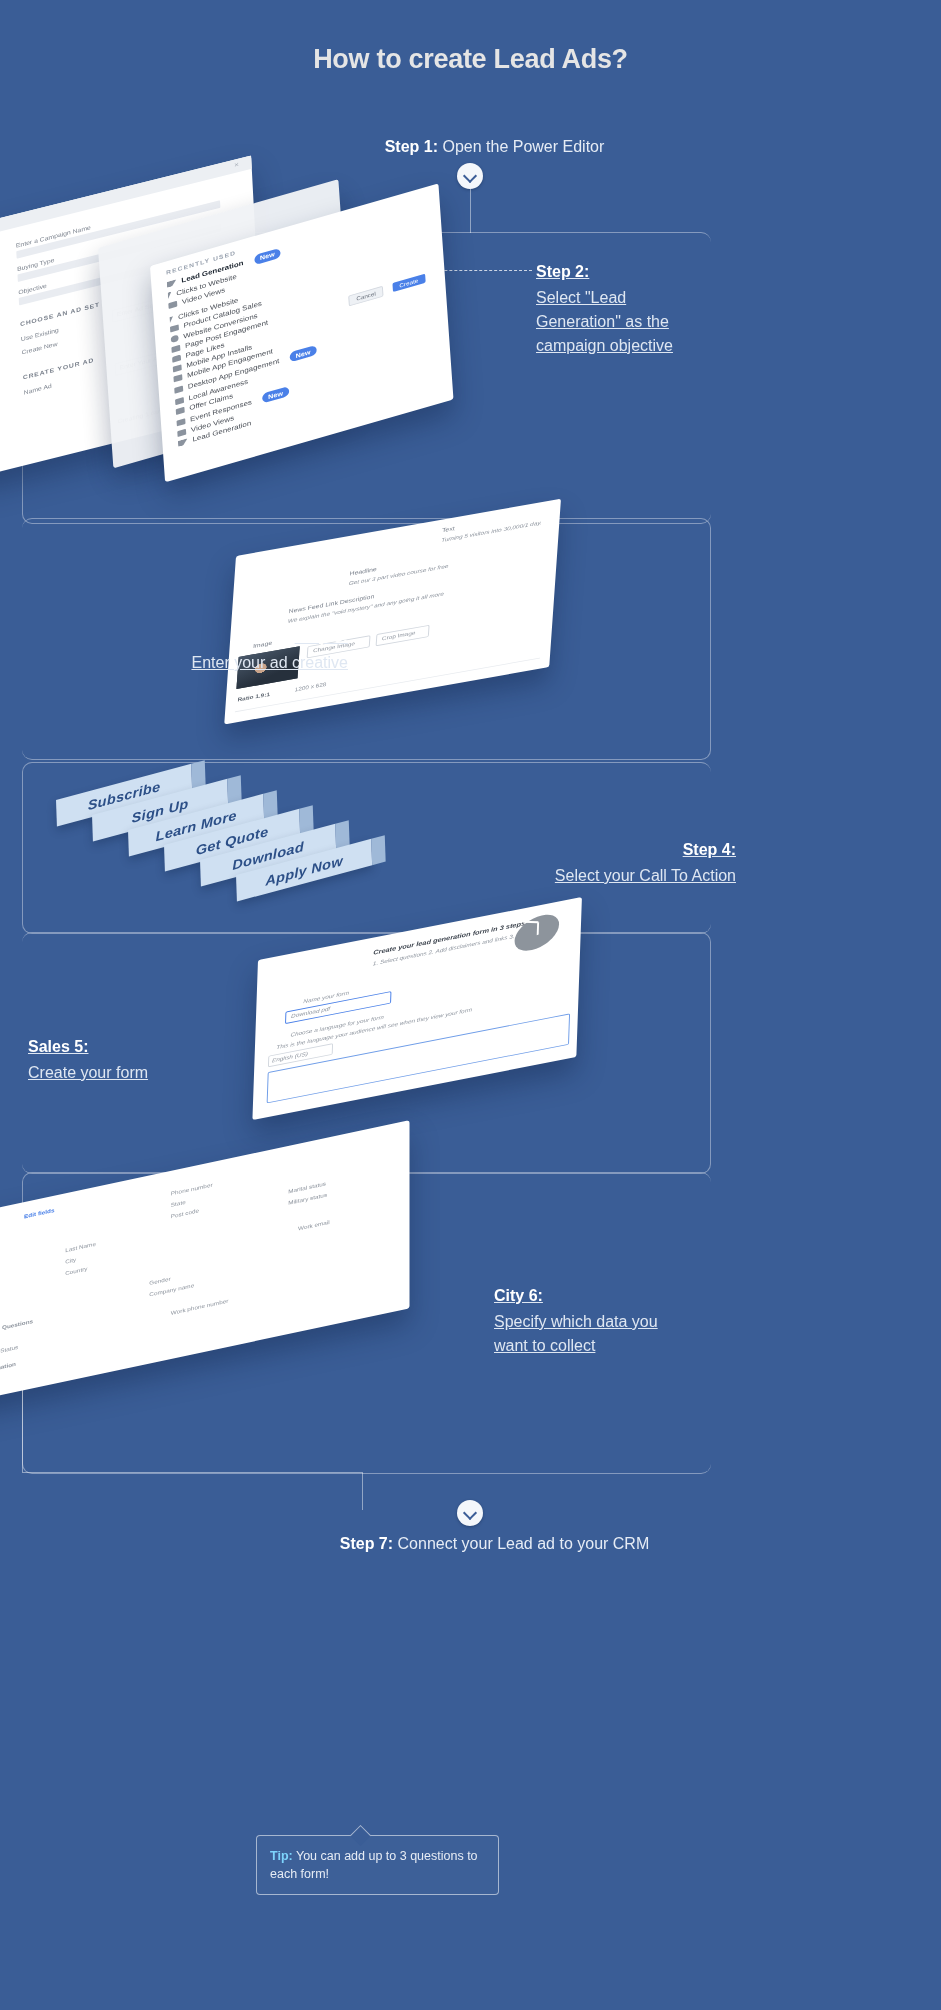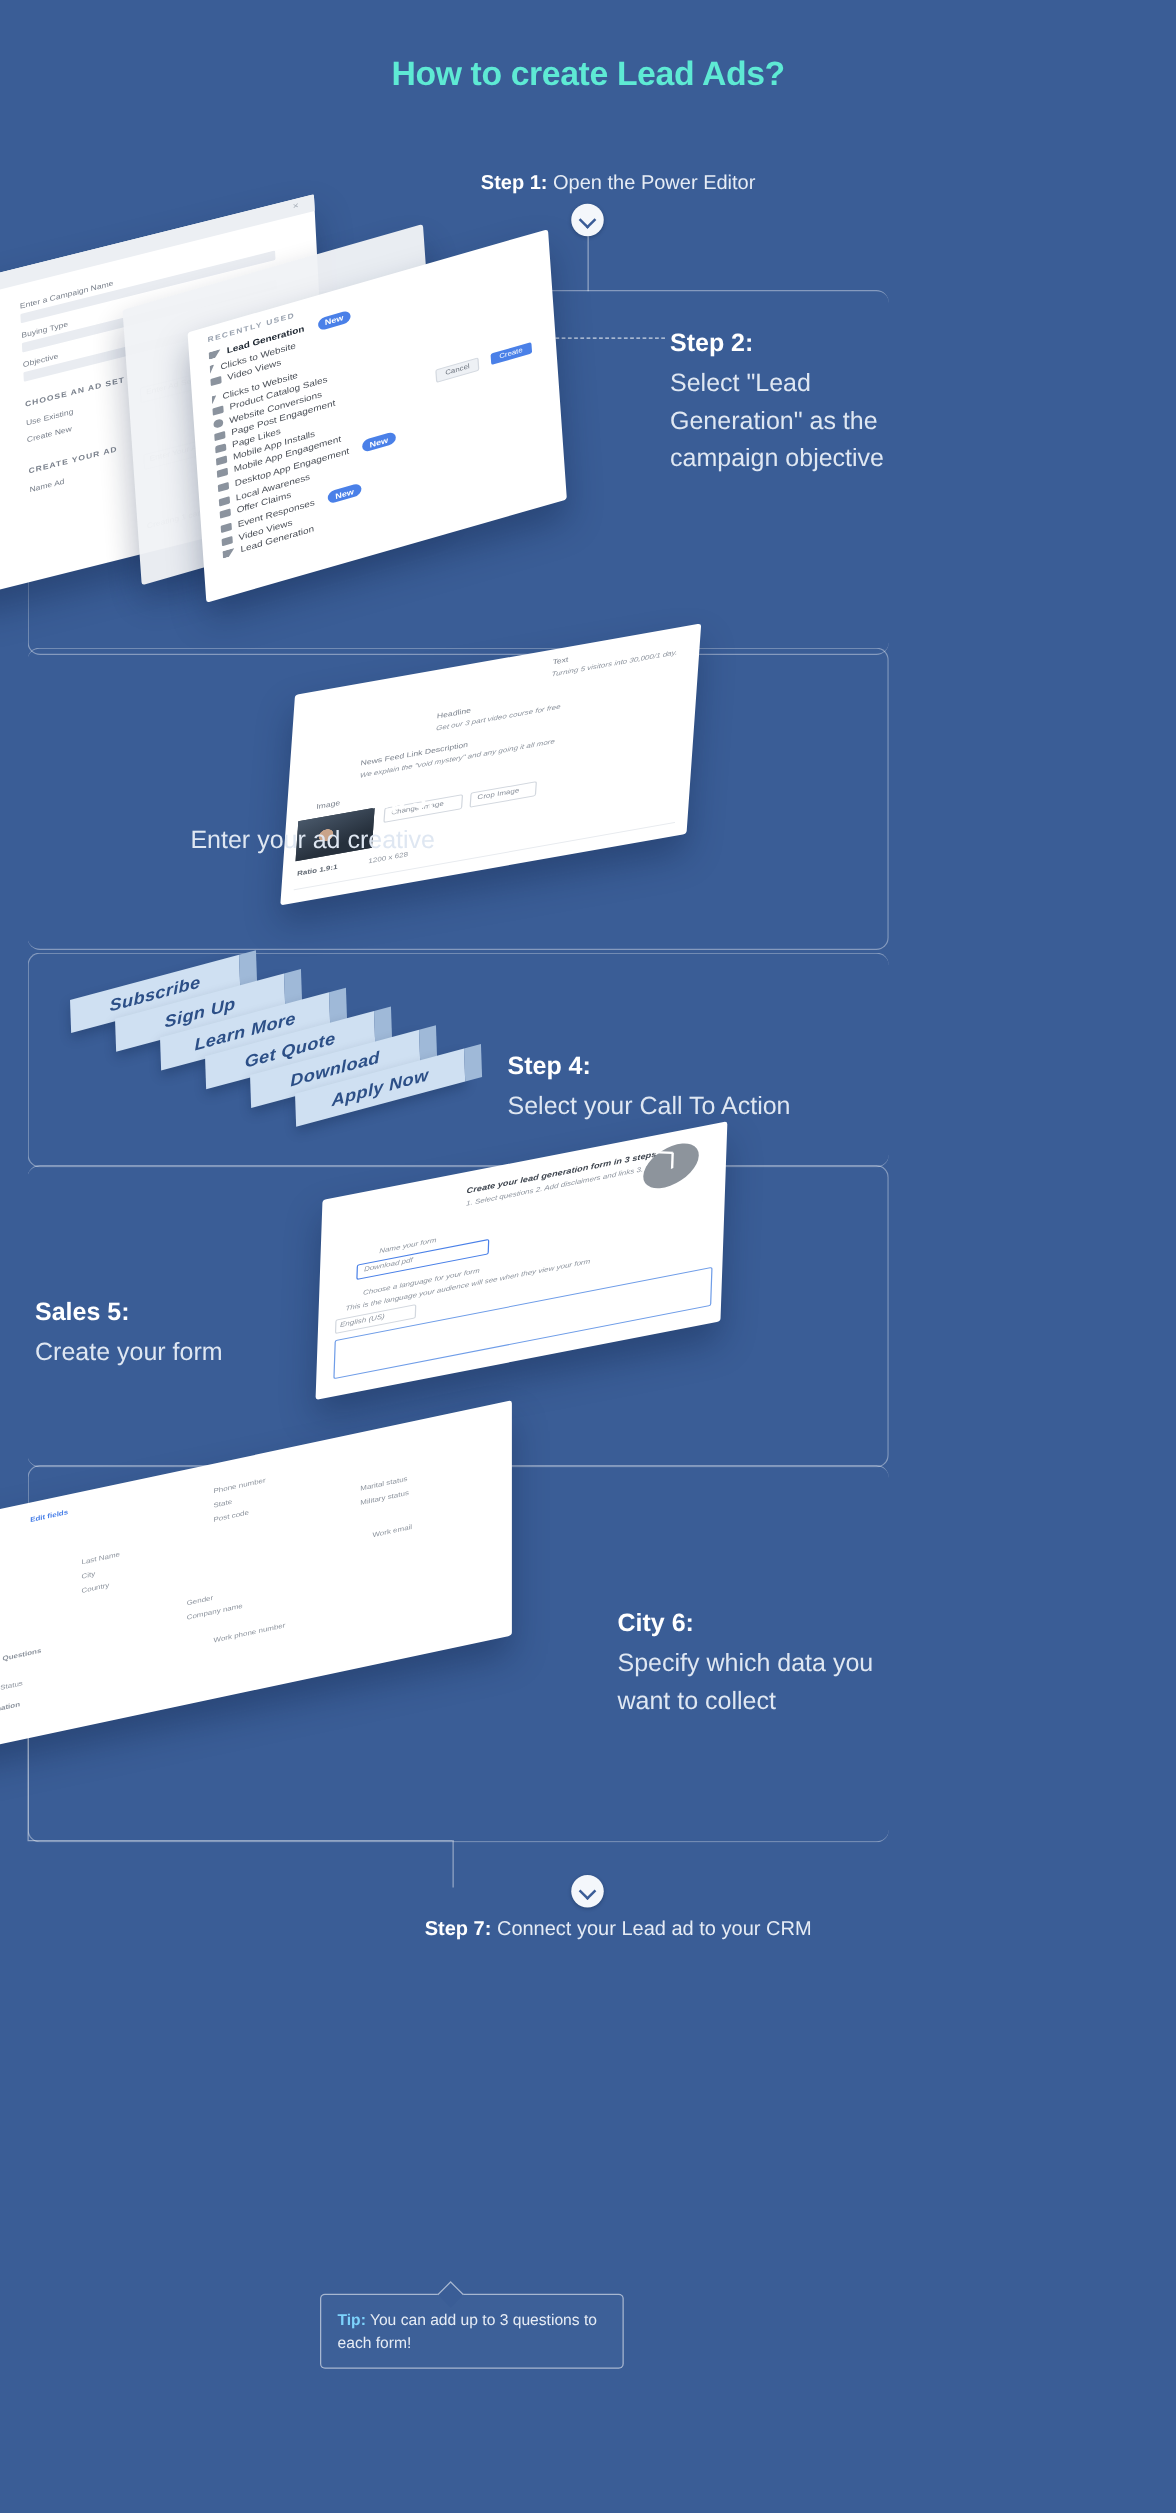--- a/index.html
+++ b/index.html
@@ -8,27 +8,27 @@
     width:941px; height:2010px; position:relative; overflow:hidden;
     background:#3a5d96;
     font-family:"Liberation Sans", sans-serif;
     color:#ffffff;
   }
   .canvas{position:absolute; inset:0; width:941px; height:2010px;}
 
   
   .title{
     position:absolute; top:44px; left:0; width:941px; text-align:center;
-    font-size:27px; font-weight:bold; letter-spacing:-.3px; color:#5eead4;
+    font-size:27px; font-weight:bold; letter-spacing:-.3px; color:#e5e5e5;
   }
 
   
   .step-line{ position:absolute; font-size:16px; color:#e6ecf5; line-height:1.45;padding-left:24px; }
   .step-line b{ color:#ffffff; font-weight:bold; }
-  .step-block{ position:absolute; font-size:20px; color:#dfe7f2; line-height:1.5; }
+  .step-block{ position:absolute; font-size:16px; color:#dfe7f2; line-height:1.5;text-decoration:underline; }
   .step-block .hd{ display:block; color:#ffffff; font-weight:bold; margin-bottom:2px;}
 
   
   .chev{
     position:absolute; width:26px; height:26px; border-radius:50%;
     background:#f4f7fb; box-shadow:0 1px 3px rgba(10,25,55,.35);
   }
   .chev:after{
     content:""; position:absolute; left:8px; top:8px;
     width:8px; height:8px; border-right:2px solid #3b5d97; border-bottom:2px solid #3b5d97;
@@ -331,21 +331,21 @@
     <div class="ribbon" style="left:200px; top:860px; width:140px;">
       <span>Download</span>
         <span class="tab"></span>
     </div>
     <div class="ribbon" style="left:236px; top:875px; width:140px;">
       <span>Apply Now</span>
         <span class="tab"></span>
     </div>
   </div>
 
-  <div class="step-block" style="left:406px; top:838px; width:330px;">
+  <div class="step-block" style="left:406px; top:838px; width:330px;text-align:right;">
     <span class="hd">Step 4:</span>
     <span>Select your Call To Action</span>
   </div>
 
   <div class="frame" style="left:22px; top:932px; width:688px; height:240px; border-radius:10px; border-left:none;"></div>
 
   <div class="iso p4" style="position:absolute; left:258px; top:960px; width:330px; height:195px;">
     <div class="card" style="left:0; top:0; width:330px; height:195px; border-radius:3px;">
       <div class="small-cap" style="left:118px; top:14px; font-weight:bold; font-style:italic; color:#3b424c; font-size:7.5px;">Create your lead generation form in 3 steps</div>
       <div class="small-cap" style="left:118px; top:28px; font-style:italic;">1. Select questions  2. Add disclaimers and links  3. Review form</div>

